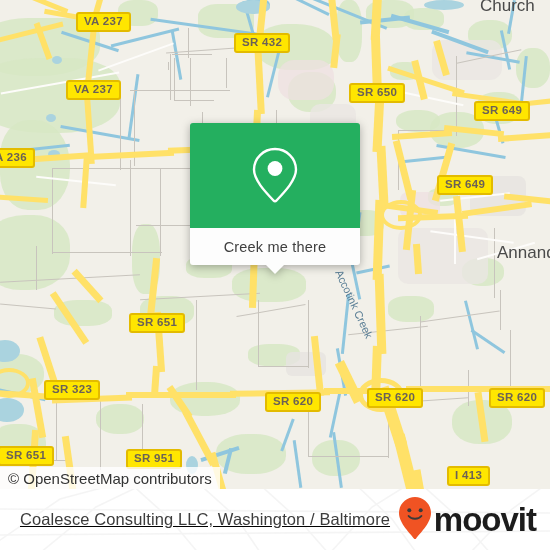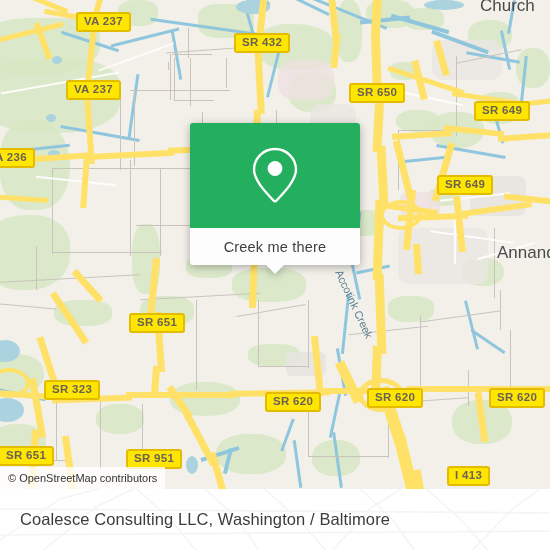--- a/index.html
+++ b/index.html
@@ -71,21 +71,21 @@
 
   
   #attrib{
     position:absolute;
     left:0;bottom:0;
     height:22px;
     padding:0 8px;
     display:flex;align-items:center;
     background:rgba(255,255,255,.80);
     color:#333;
-    font-size:11px;
+    font-size:15px;
     white-space:nowrap;
     font-family:"Liberation Sans", sans-serif;
   }
 
   
   #popup{
     position:absolute;
     left:190px;top:123px;
     width:170px;
     filter:drop-shadow(0 2px 4px rgba(0,0,0,.30));
@@ -122,20 +122,21 @@
     background:#ffffff;
     overflow:hidden;
   }
   #footer-bg{position:absolute;left:0;top:0;width:550px;height:61px;opacity:.10;}
   #footer-inner{
     position:relative;
     height:61px;
     display:flex;align-items:center;
     padding-left:20px;
     box-sizing:border-box;
+    text-decoration:underline;
   }
   #footer-title{
     color:#3c3c3c;
     font-size:16.5px;
     white-space:nowrap;
     letter-spacing:.1px;
   }
   #brand{
     position:absolute;
     right:14px;top:50%;
@@ -482,16 +483,27 @@
         <path d="M352 -8 L392 30 L418 66"></path>
         <path d="M420 -6 L462 32 L492 66"></path>
         <path d="M330 64 L372 18 L414 -8"></path>
         <path d="M470 64 L512 20 L548 -6"></path>
         <path d="M-10 20 L560 24"></path>
         <path d="M-10 46 L560 42"></path>
       </g>
     </svg>
     <div id="footer-inner">
       <div id="footer-title">Coalesce Consulting LLC, Washington / Baltimore</div>
+      <div id="brand">
+        <span>
+          <svg width="34" height="44" viewBox="0 0 34 44" aria-hidden="true">
+            <path d="M17 1 C8.2 1 1 8.1 1 16.9 C1 27.4 13.3 38.4 15.9 42.4 C16.4 43.2 17.6 43.2 18.1 42.4 C20.7 38.4 33 27.4 33 16.9 C33 8.1 25.8 1 17 1 Z" fill="#f05323"></path>
+            <circle cx="11.3" cy="14.2" r="2.0" fill="#3a3a3a"></circle>
+            <circle cx="22.7" cy="14.2" r="2.0" fill="#3a3a3a"></circle>
+            <path d="M10.6 20.0 C13.2 23.6 20.8 23.6 23.4 20.0" stroke="#3a3a3a" stroke-width="1.9" fill="none" stroke-linecap="round"></path>
+          </svg>
+        </span>
+        <span id="brand-word">moovit</span>
+      </div>
     </div>
   </div>
 
 </div>
 
 </body></html>

